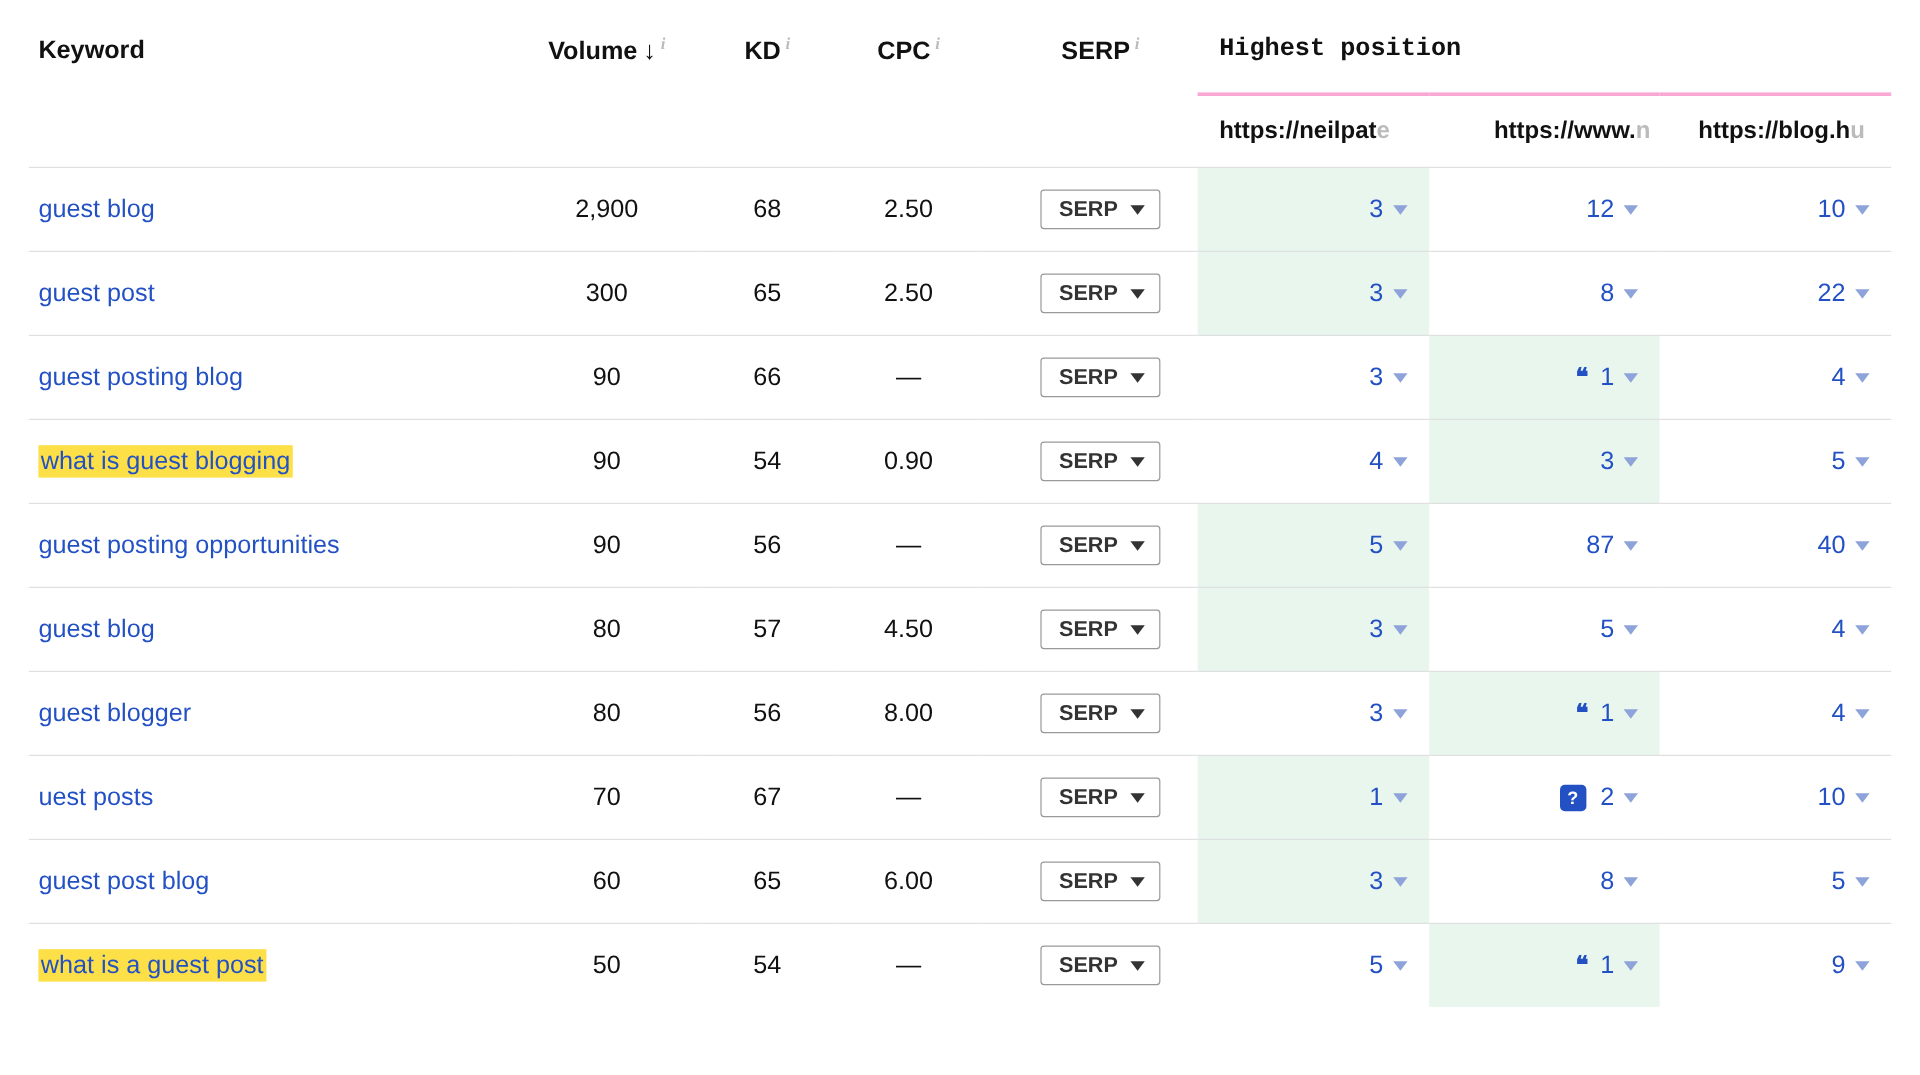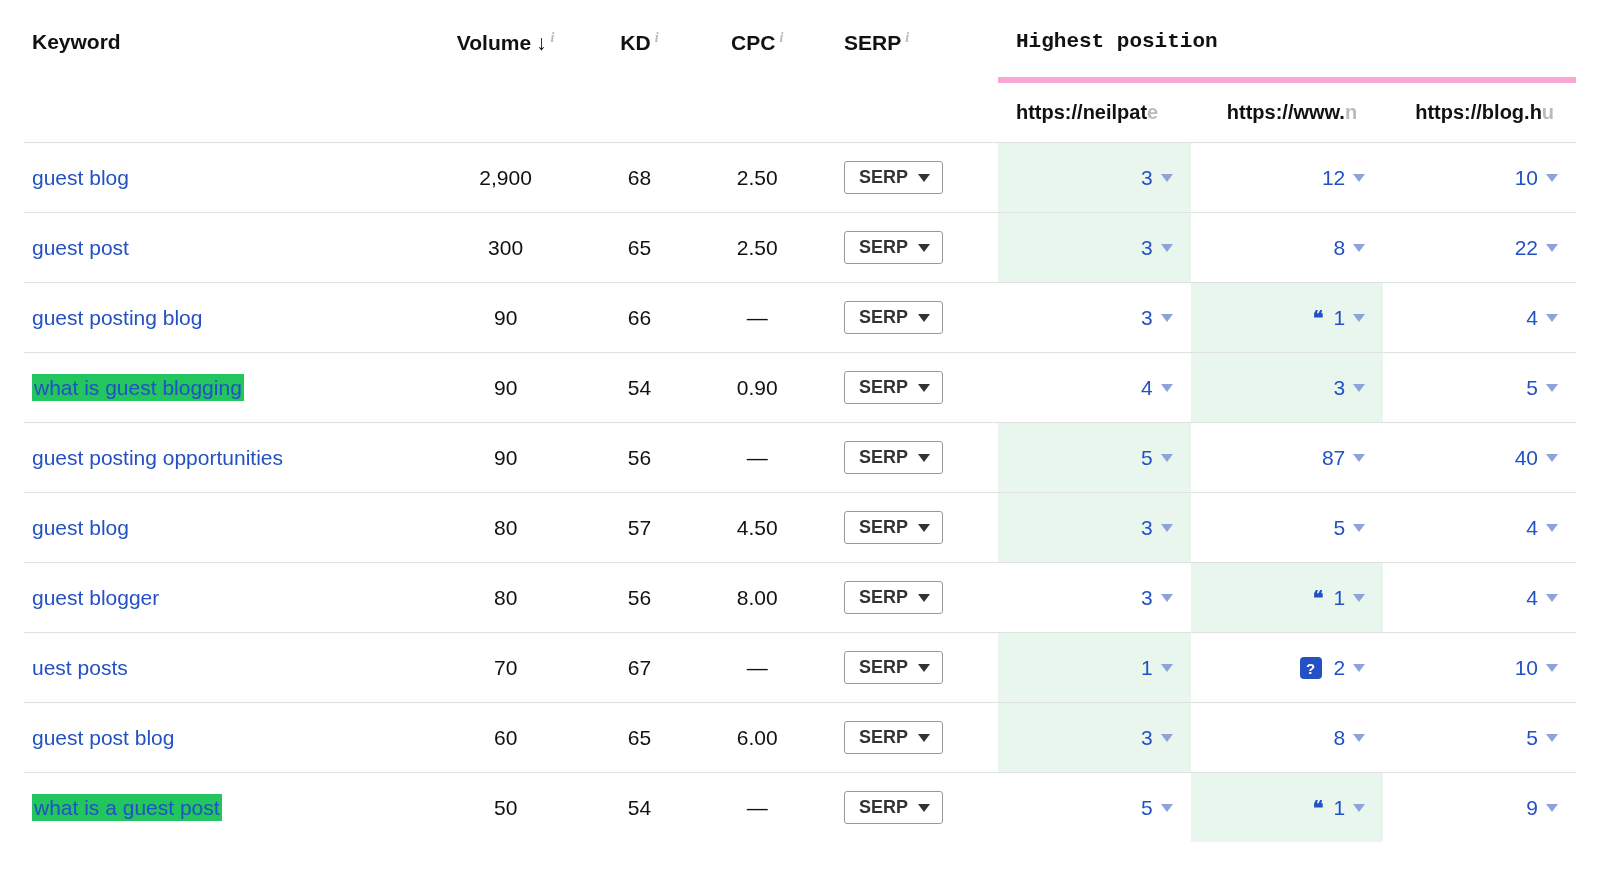--- a/index.html
+++ b/index.html
@@ -19,26 +19,26 @@
   th {
     text-align: left;
     font-weight: 700;
     font-size: 21px;
     color: #111;
     padding: 10px 8px 24px 8px;
     vertical-align: top;
     white-space: nowrap;
   }
   th.num, td.num { text-align: center; }
-  th.serp-col, td.serp-col { text-align: left; padding-left: 28px; }
+  th.serp-col, td.serp-col { text-align: center; padding-left: 28px; }
   .subhead-row th {
     font-size: 20px;
     padding-top: 18px;
     padding-bottom: 18px;
-    border-top: 6px solid #f9a8d4;
+    border-top: 3px solid #f9a8d4;
     overflow: hidden;
   }
   .subhead-row th span.dom {
     display: inline-block;
     max-width: 100%;
     position: relative;
   }
   .fade {
     color: #bbb;
   }
@@ -47,21 +47,21 @@
     border-top: 1px solid #e0e0e0;
     font-size: 21px;
     vertical-align: middle;
     white-space: nowrap;
   }
   a.keyword {
     color: #2351c4;
     text-decoration: none;
   }
   .hl {
-    background: #22c55e;
+    background: #fde047;
     padding: 2px 2px;
   }
   .serp-btn {
     display: inline-flex;
     align-items: center;
     gap: 10px;
     border: 1px solid #999;
     border-radius: 3px;
     padding: 5px 12px 5px 14px;
     font-weight: 700;
@@ -169,21 +169,21 @@
         <span>SERP</span><span class="info-i">i</span>
       </th>
       <th colspan="3" style="padding-left:18px;font-family:Liberation Mono, monospace;">
         <span>Highest position</span>
       </th>
     </tr>
     <tr class="subhead-row">
       <th class="num" style="padding-left:18px; text-align:left;">
         <span class="dom"><span>https://neilpat</span><span class="fade">e</span></span>
       </th>
-      <th class="num" style="padding-left:18px; text-align:center;">
+      <th class="num" style="padding-left:18px; text-align:right;">
         <span class="dom"><span>https://www.</span><span class="fade">n</span></span>
       </th>
       <th class="num" style="padding-left:18px; text-align:center;">
         <span class="dom"><span>https://blog.h</span><span class="fade">u</span></span>
       </th>
     </tr>
   </thead>
   <tbody id="tbody">
       <tr>
         <td><a href="#" class="keyword">guest blog</a></td>

